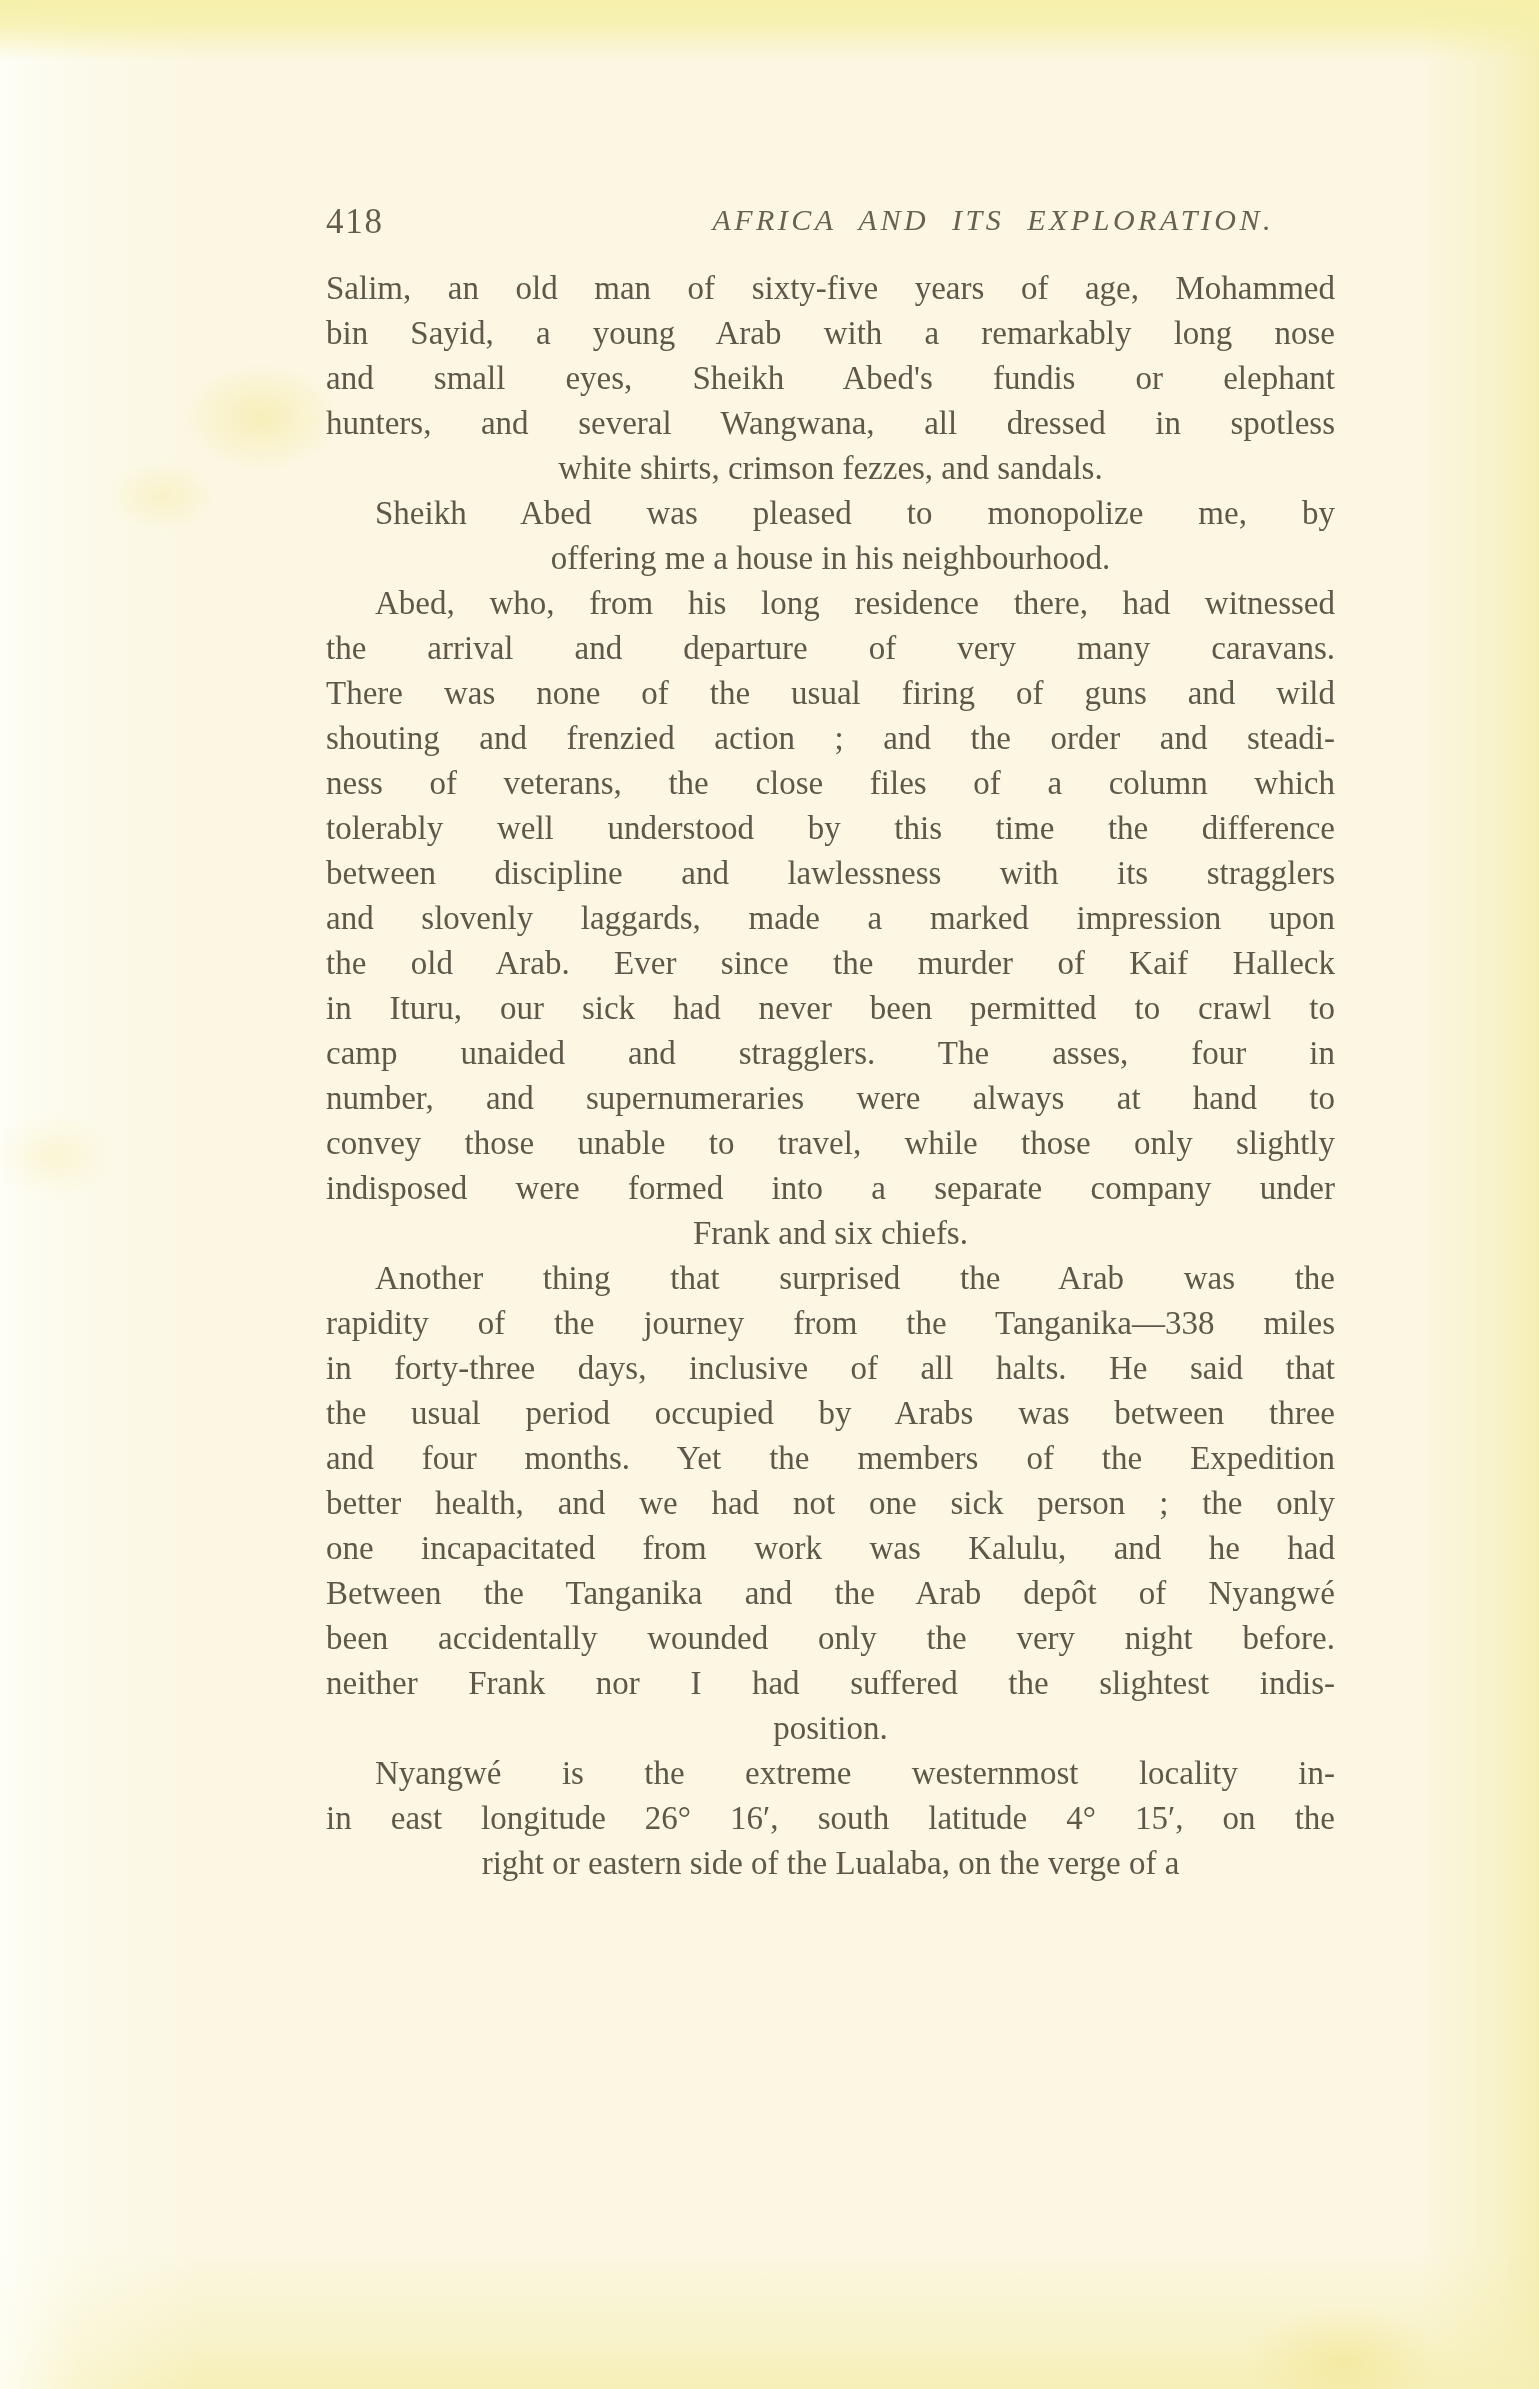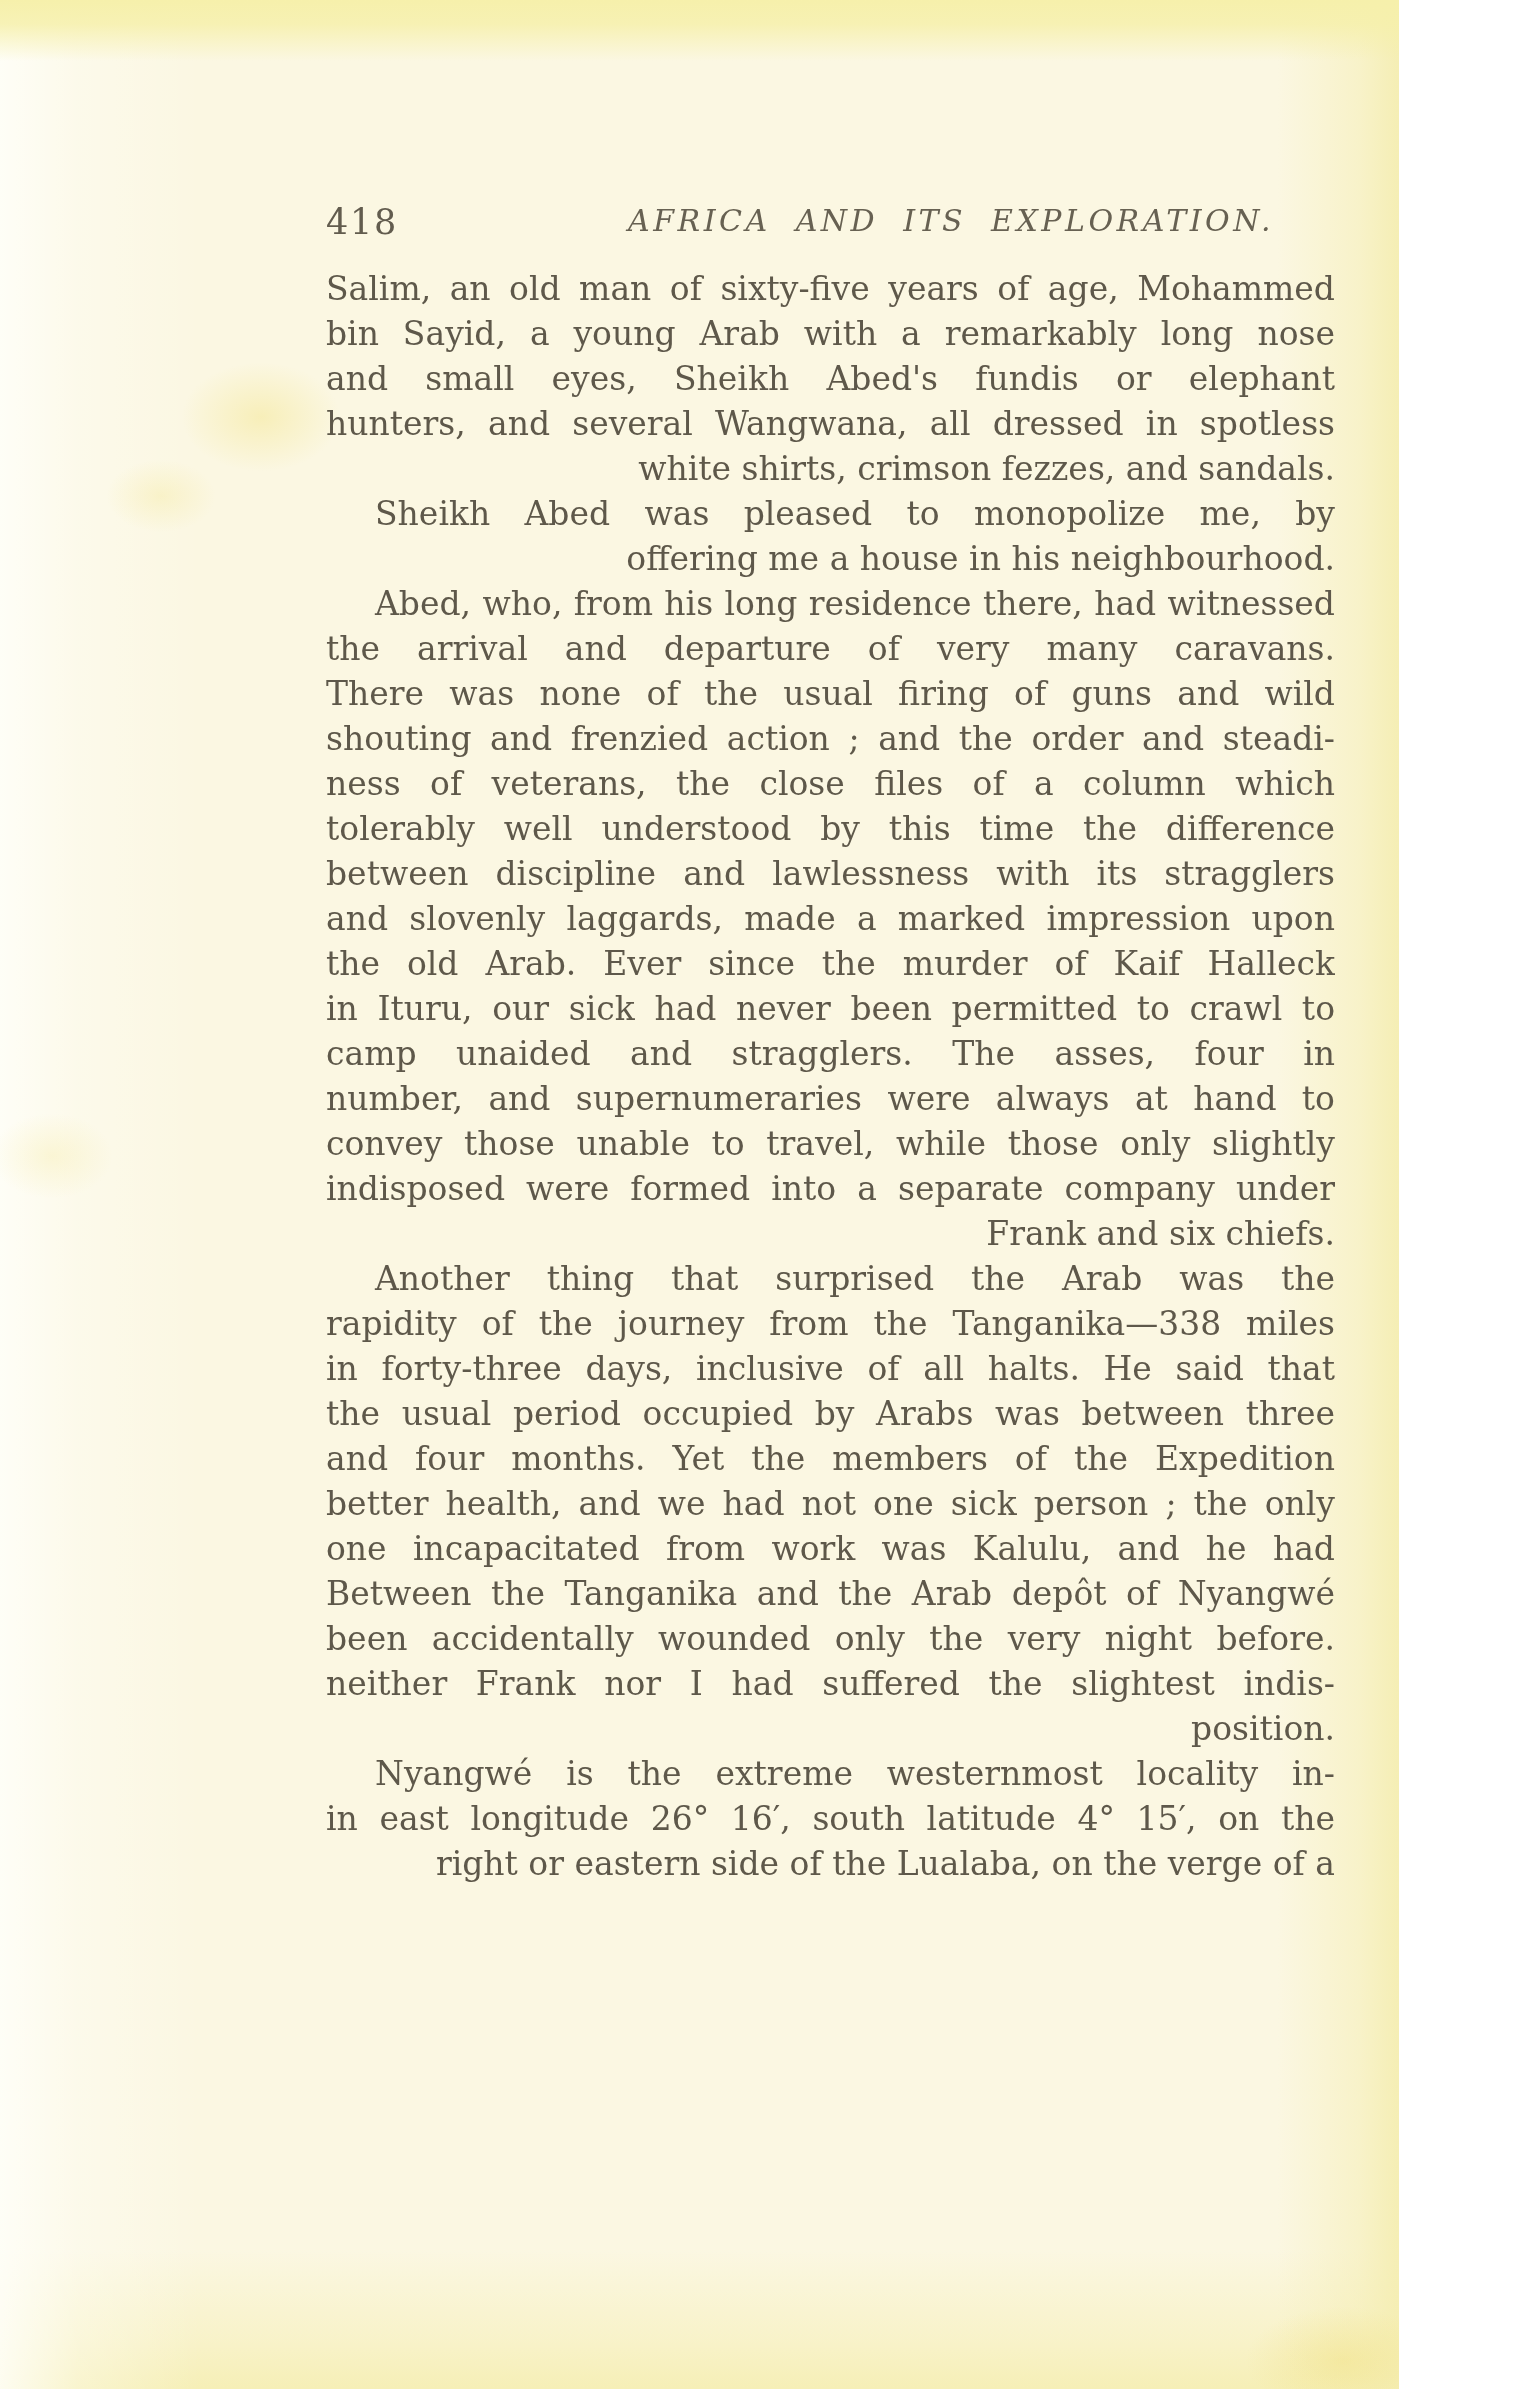--- a/index.html
+++ b/index.html
@@ -8,38 +8,39 @@
   }
   body {
     width: 1539px;
     height: 2389px;
     overflow: hidden;
     font-family: "DejaVu Serif", "Liberation Serif", serif;
   }
   
   .scan {
     position: relative;
-    width: 1399px;
+    width: 1539px;
     height: 2389px;
     background-color: var(--paper, #fbf7e2);
     background-image:
       
       radial-gradient(ellipse 113px 78px at 261px 417px, rgba(243,228,135,0.45), rgba(243,228,135,0) 70%),
       radial-gradient(ellipse 78px 52px at 161px 496px, rgba(243,228,135,0.30), rgba(243,228,135,0) 70%),
       radial-gradient(ellipse 139px 78px at 1343px 2361px, rgba(240,222,120,0.40), rgba(240,222,120,0) 70%),
       radial-gradient(ellipse 87px 61px at 52px 1156px, rgba(243,228,135,0.25), rgba(243,228,135,0) 70%),
       
       linear-gradient(180deg, #f6f0ab 0px, rgba(246,240,171,0.85) 24px, rgba(246,240,171,0) 61px),
       
       linear-gradient(90deg, rgba(255,255,250,0.85) 0px, rgba(255,255,250,0.35) 78px, rgba(255,255,250,0) 200px),
       
       linear-gradient(270deg, #f5eeb4 0px, rgba(245,238,180,0.55) 39px, rgba(245,238,180,0) 122px),
       
       linear-gradient(0deg, #f6efb6 0px, rgba(246,239,182,0.6) 43px, rgba(246,239,182,0) 139px);
     color: var(--ink, #5e584a);
+    font-family: Liberation Serif, serif;
   }
   
   .running-head {
     position: absolute;
     left: 326px;
     top: 198px;
     width: 1009px;
     height: 49px;
   }
   .folio {
@@ -79,21 +80,21 @@
     overflow: hidden;
     text-align: justify;
     text-justify: inter-word;
   }
   .line::after {
     content: "";
     display: inline-block;
     width: 100%;
   }
   .line.last {
-    text-align: right;
+    text-align: center;
   }
   .line.last::after { content: none; }
   .paragraph.indented .line:first-child {
     text-indent: 49px;
   }
 </style>
 </head>
 <body>
 
 <div class="scan" style="--paper: #fbf7e2; --ink: #5e584a;">

